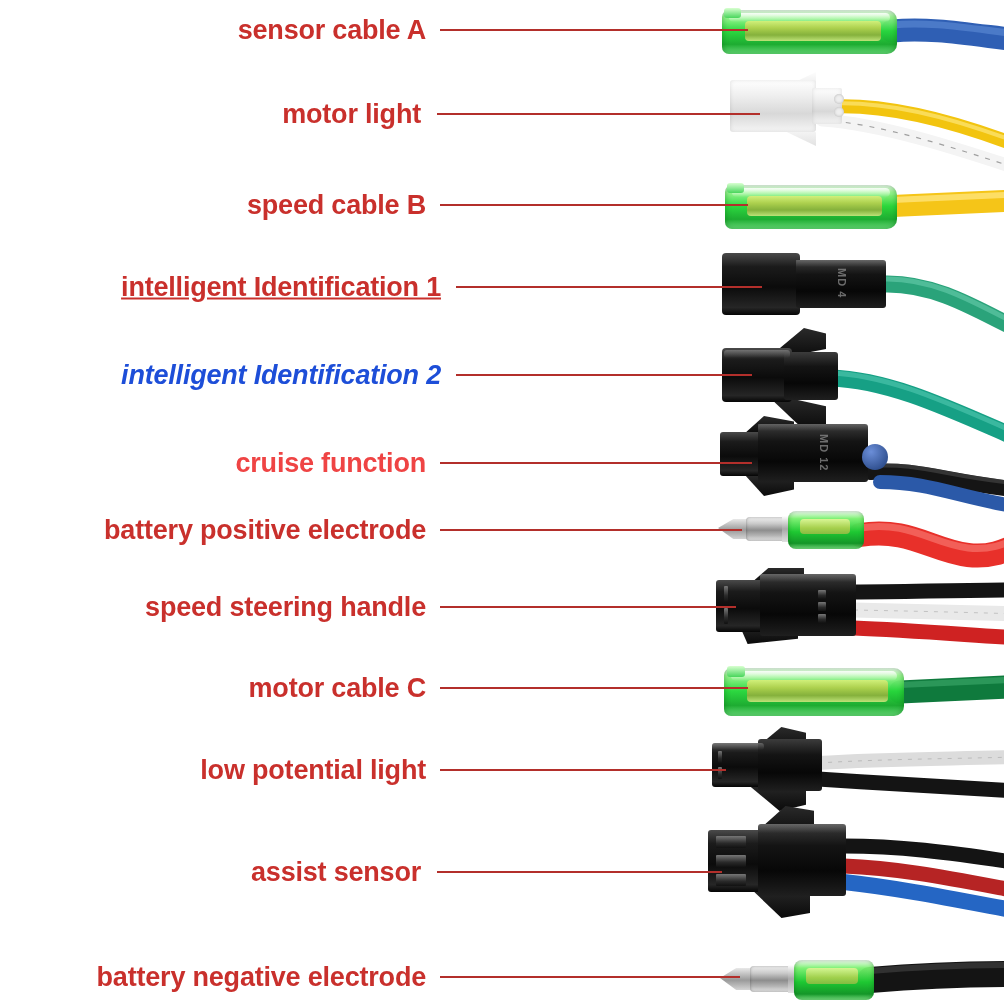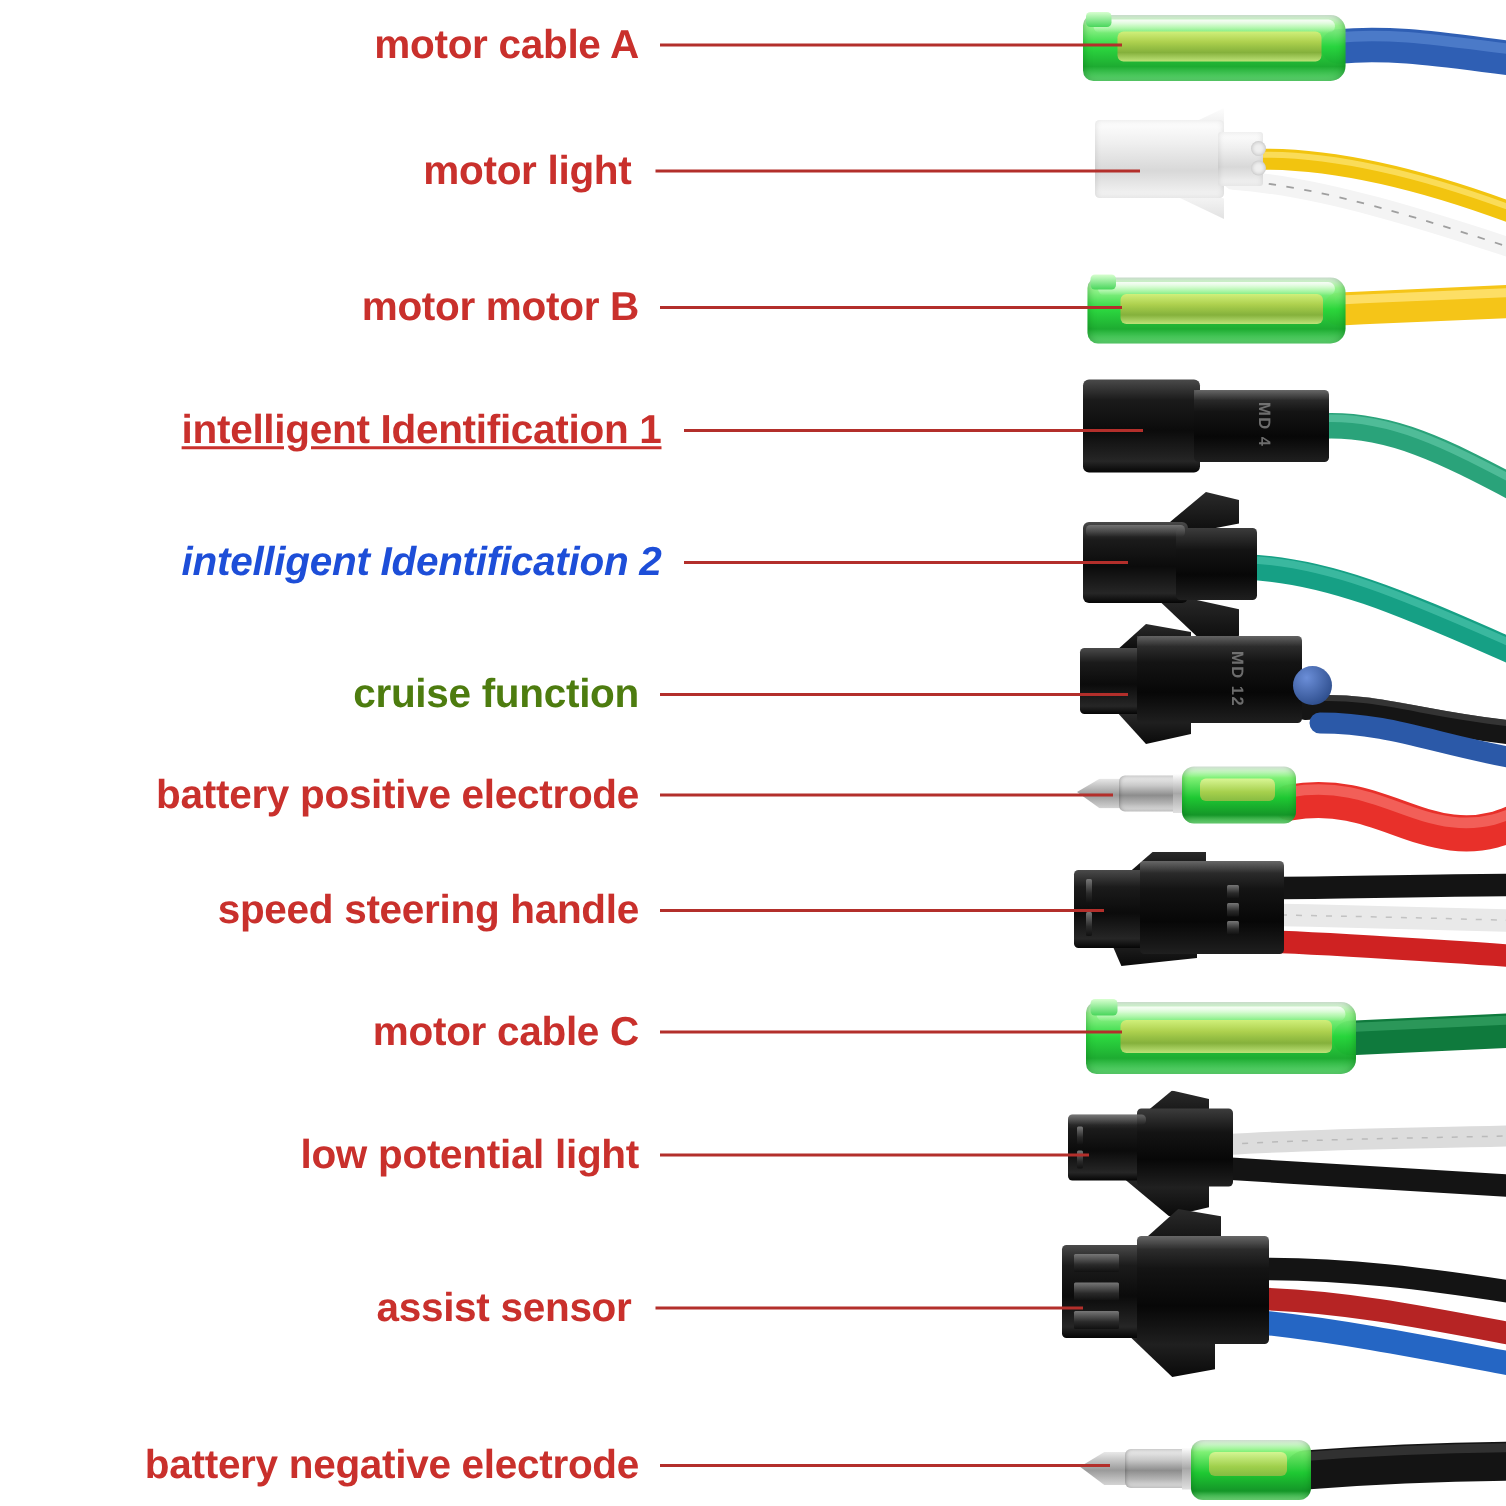--- a/index.html
+++ b/index.html
@@ -310,41 +310,41 @@
       <div class="metal-bullet" style="position:absolute;left:30px;top:14px;width:46px;height:26px;"></div>
       <div class="metal-ring" style="position:absolute;left:68px;top:13px;width:7px;height:28px;"></div>
       <div class="green-sleeve-plain" style="position:absolute;left:74px;top:8px;width:80px;height:40px;"></div>
       <div style="position:absolute;left:86px;top:16px;width:52px;height:16px;border-radius:4px;background:linear-gradient(180deg,#e9f79b,#b9cf4e 60%,#9cbb46);opacity:.8;"></div>
     </div>
 
   </div>
 
   <div id="callouts">
       <div class="callout" style="top: 30px; width: 426px;">
-        <div class="callout-label" style="color: rgb(201, 48, 44);">motor cable A</div>
+        <div class="callout-label" style="color: rgb(201, 48, 44);">sensor cable A</div>
         <div class="leader" style="left: 440px; width: 308px; background: rgb(179, 47, 43);"></div>
       </div>
       <div class="callout" style="top: 114px; width: 421px;">
         <div class="callout-label" style="color: rgb(201, 48, 44);">motor light</div>
         <div class="leader" style="left: 437px; width: 323px; background: rgb(179, 47, 43);"></div>
       </div>
       <div class="callout" style="top: 205px; width: 426px;">
-        <div class="callout-label" style="color: rgb(201, 48, 44);">motor motor B</div>
+        <div class="callout-label" style="color: rgb(201, 48, 44);">speed cable B</div>
         <div class="leader" style="left: 440px; width: 308px; background: rgb(179, 47, 43);"></div>
       </div>
       <div class="callout" style="top: 287px; width: 441px;">
         <div class="callout-label" style="color: rgb(201, 48, 44); text-decoration: underline;">intelligent Identification 1</div>
         <div class="leader" style="left: 456px; width: 306px; background: rgb(179, 47, 43);"></div>
       </div>
       <div class="callout" style="top: 375px; width: 441px;">
         <div class="callout-label" style="color: #1d4ed8; font-style: italic;">intelligent Identification 2</div>
         <div class="leader" style="left: 456px; width: 296px; background: rgb(179, 47, 43);"></div>
       </div>
       <div class="callout" style="top: 463px; width: 426px;">
-        <div class="callout-label" style="color: #4d7c0f;">cruise function</div>
+        <div class="callout-label" style="color: #ef4444;">cruise function</div>
         <div class="leader" style="left: 440px; width: 312px; background: rgb(179, 47, 43);"></div>
       </div>
       <div class="callout" style="top: 530px; width: 426px;">
         <div class="callout-label" style="color: rgb(201, 48, 44);">battery positive electrode</div>
         <div class="leader" style="left: 440px; width: 302px; background: rgb(179, 47, 43);"></div>
       </div>
       <div class="callout" style="top: 607px; width: 426px;">
         <div class="callout-label" style="color: rgb(201, 48, 44);">speed steering handle</div>
         <div class="leader" style="left: 440px; width: 296px; background: rgb(179, 47, 43);"></div>
       </div>

